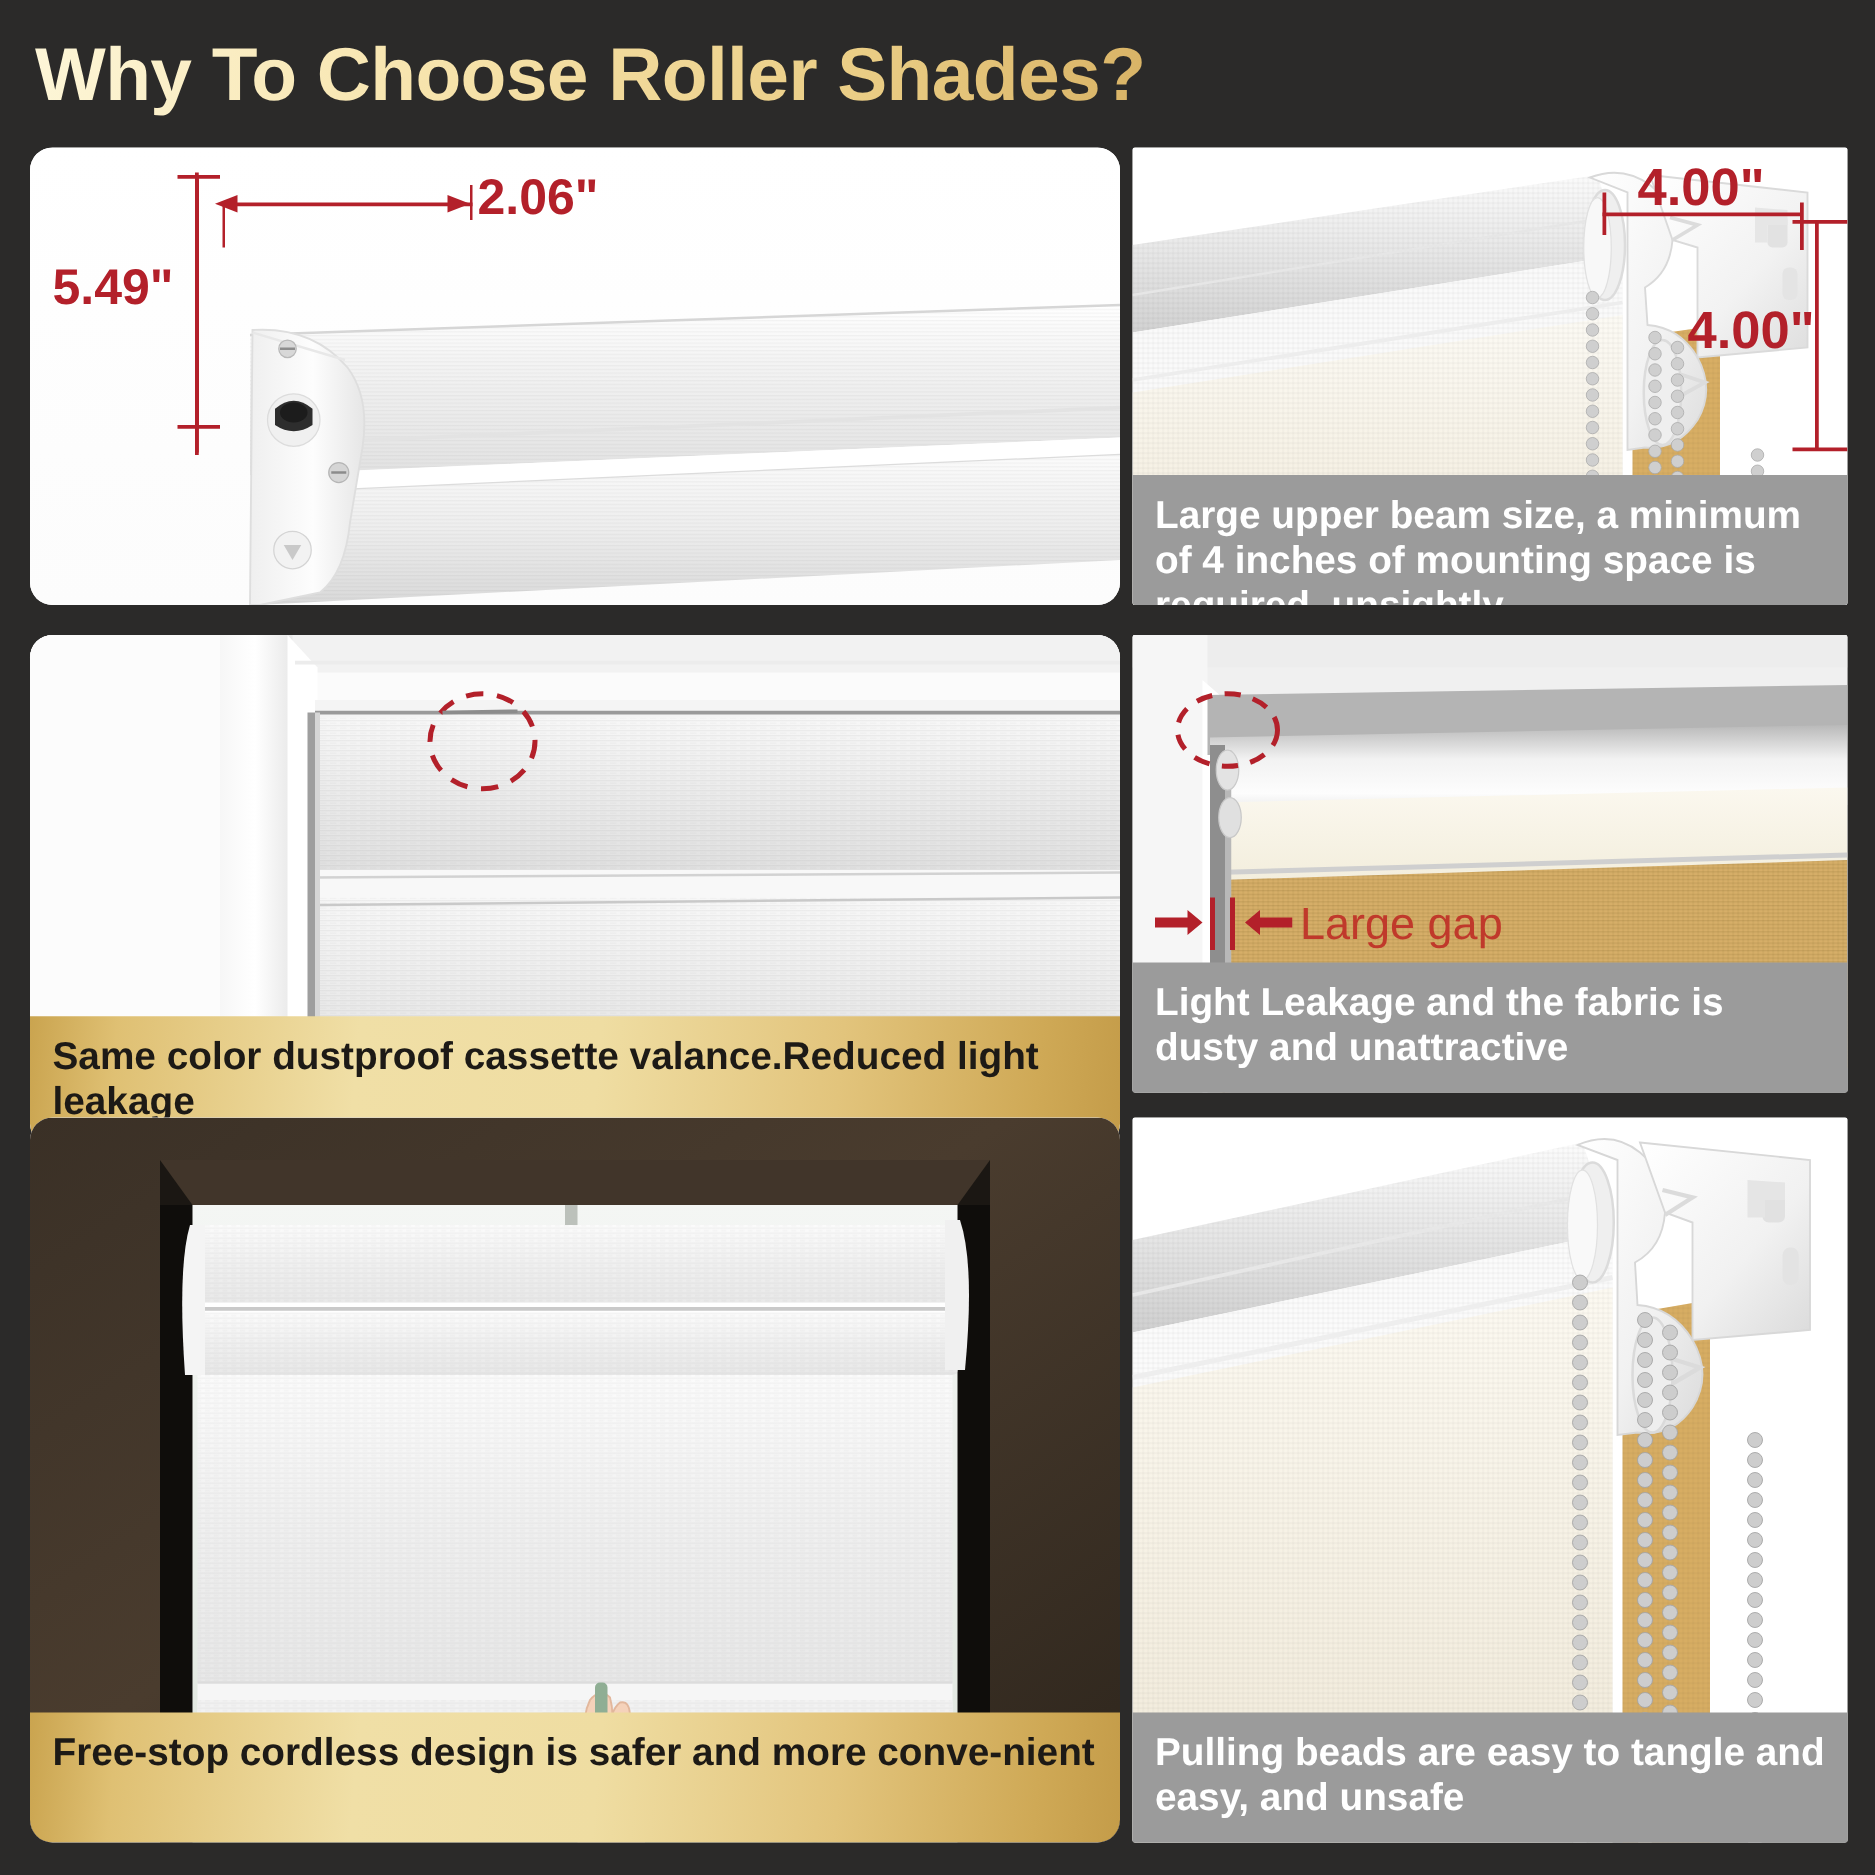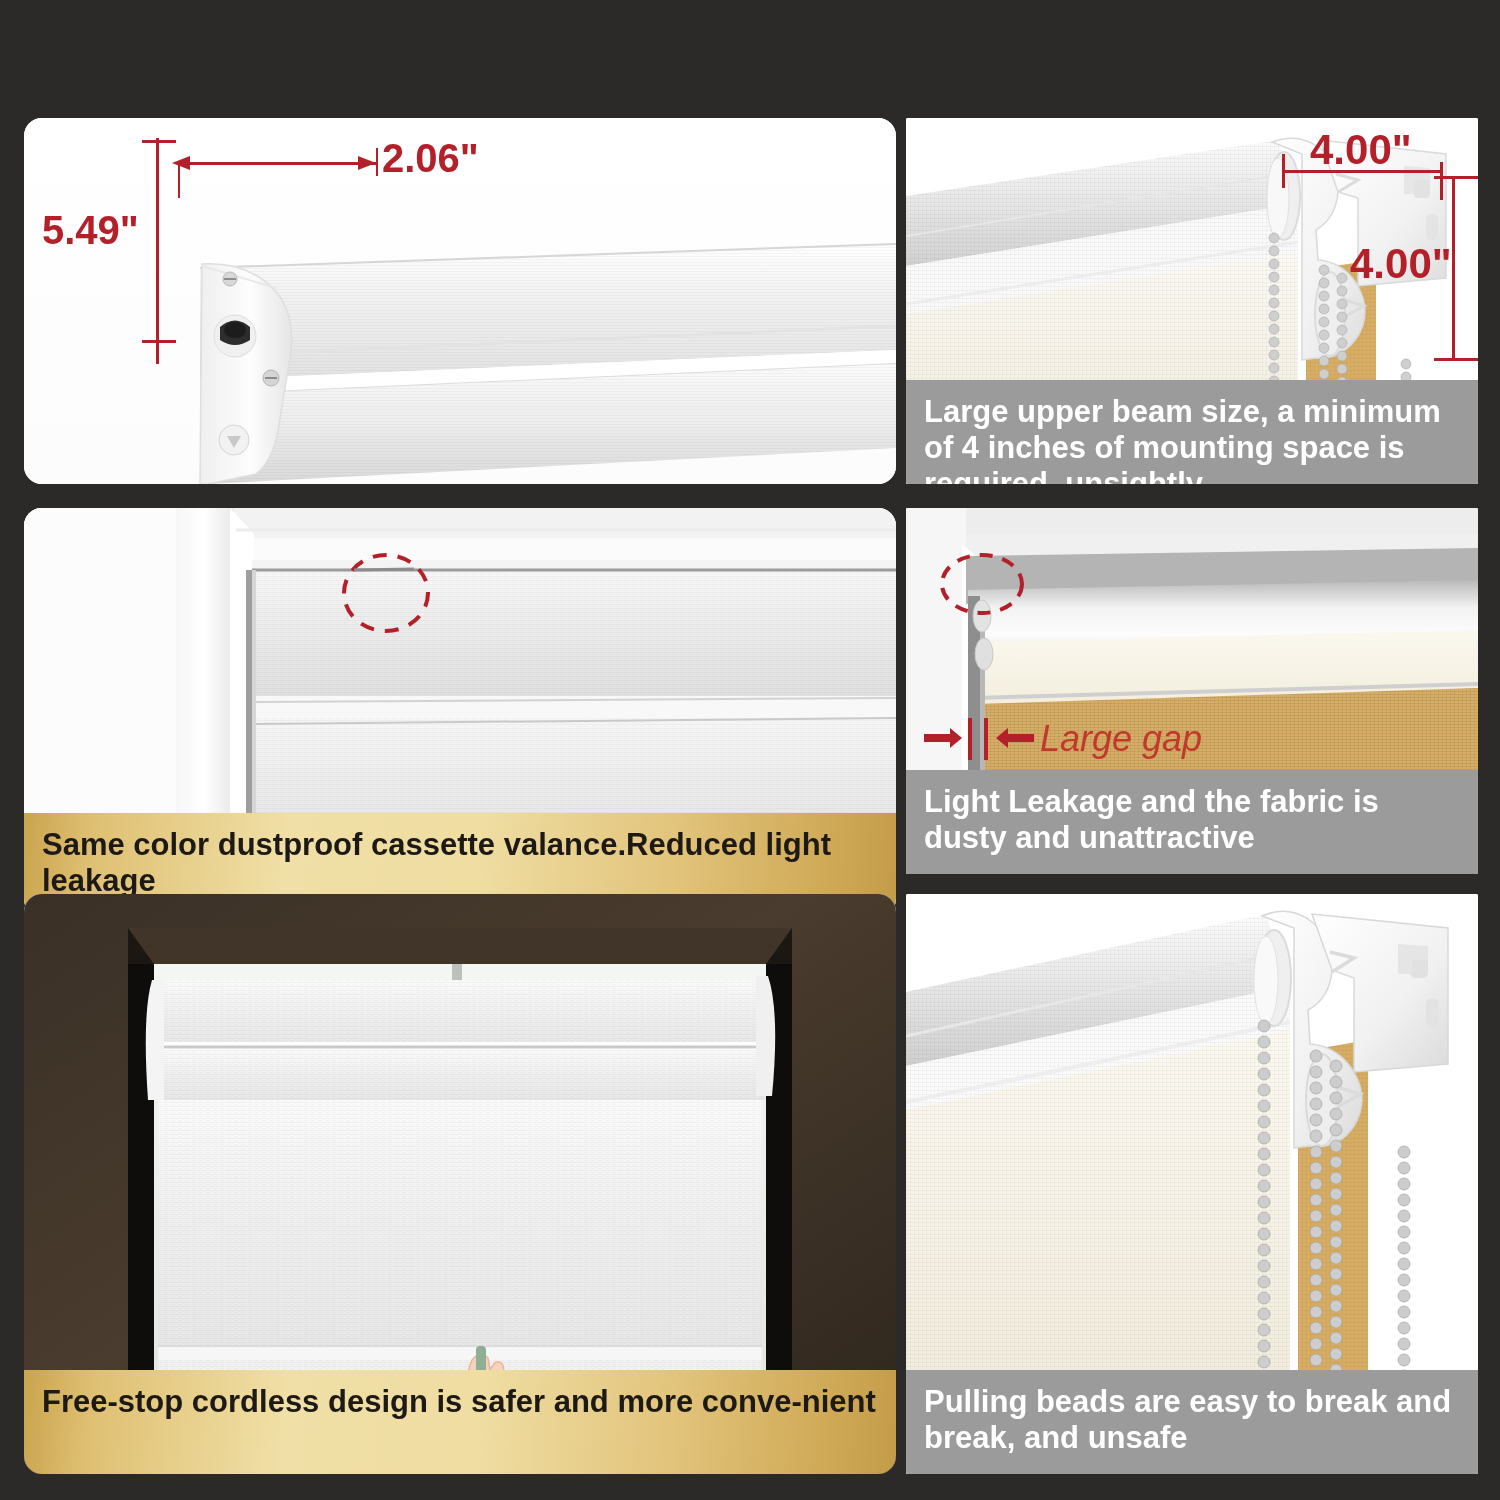--- a/index.html
+++ b/index.html
@@ -93,30 +93,30 @@
     font-weight: bold;
     white-space: nowrap;
     font-family: "Liberation Sans", sans-serif;
   }
   .dimline { position: absolute; background: #b3202a; }
   .annot {
     position: absolute;
     color: #c0392b;
     font-weight: normal;
     white-space: nowrap;
-    font-style: italic;
   }
 
   svg { display: block; }
 </style>
 </head>
 <body>
 
 <div id="root">
 
+  <div class="title">Why To Choose Roller Shades?</div>
 
   <div class="panel left p-tl">
     <div class="photo">
       <svg viewBox="0 0 872 366" width="872" height="366" preserveAspectRatio="none">
         <defs>
           <linearGradient id="tlbg" x1="0" y1="0" x2="0" y2="1">
             <stop offset="0" stop-color="#ffffff"></stop>
               <stop offset="1" stop-color="#fcfcfc"></stop>
           </linearGradient>
           <linearGradient id="valTop" x1="0" y1="0" x2="0" y2="1">
@@ -708,16 +708,16 @@
               <circle cx="498" cy="498" r="6"></circle>
             <circle cx="498" cy="514" r="6"></circle>
               <circle cx="498" cy="530" r="6"></circle>
             <circle cx="498" cy="546" r="6"></circle>
               <circle cx="498" cy="562" r="6"></circle>
             <circle cx="498" cy="578" r="6"></circle>
           </g>
         </g>
       </svg>
     </div>
-    <div class="caption bad">Pulling beads are easy to break and break, and unsafe</div>
+    <div class="caption bad">Pulling beads are easy to tangle and easy, and unsafe</div>
   </div>
 
 </div>
 
 </body></html>

